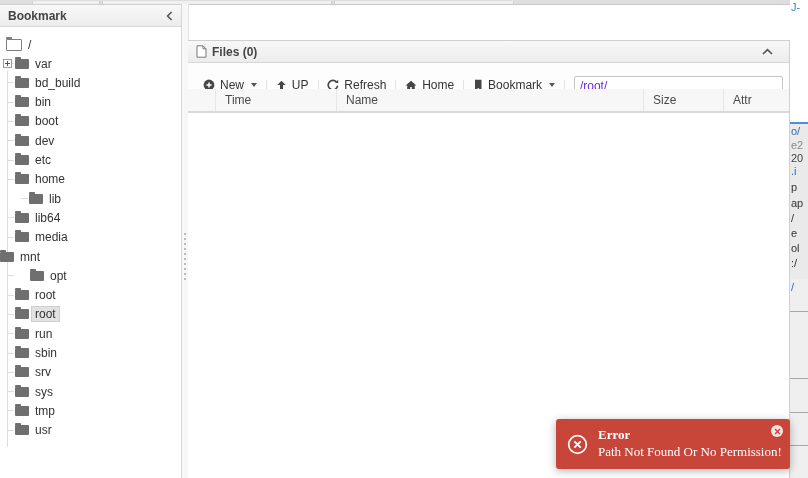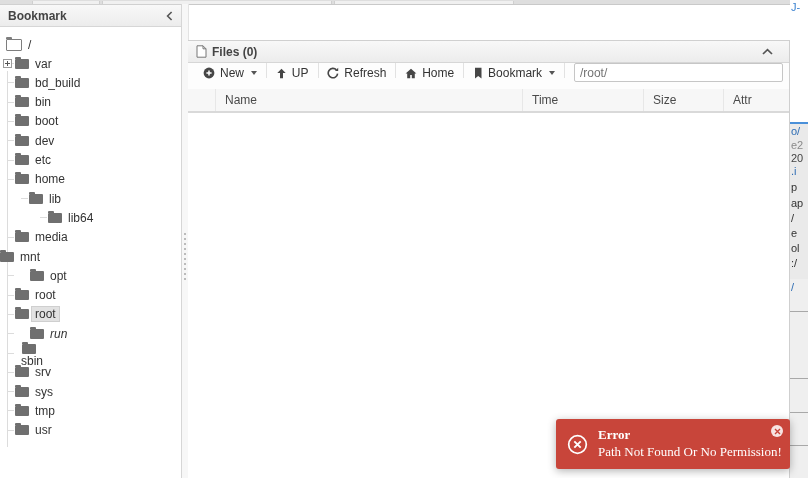--- a/index.html
+++ b/index.html
@@ -38,25 +38,25 @@
   .expander::before{content:"";position:absolute;left:1px;top:3px;width:5px;height:1px;background:#555;}
   .expander::after{content:"";position:absolute;left:3px;top:1px;width:1px;height:5px;background:#555;}
 
   
   .splitter{position:absolute;left:182px;top:4px;width:6px;height:474px;background:#f7f7f7;border-right:1px solid #e3e3e3;cursor:col-resize;}
   .splitter-grip{position:absolute;left:2px;top:229px;width:2px;height:48px;
     background-image:repeating-linear-gradient(#bbb 0 2px,transparent 2px 5px);}
 
   
   .main{position:absolute;left:188px;top:4px;width:602px;height:474px;background:#fff;border-right:1px solid #cfcfcf;box-sizing:border-box;margin-top:36px;}
-  .toolbar{position:absolute;left:0;right:0;top:23px;height:38px;box-sizing:border-box;background:#fdfdfd;border-bottom:2px solid #0369a1;display:flex;align-items:flex-start;padding:0 6px;}
+  .toolbar{position:absolute;left:0;right:0;top:23px;height:38px;box-sizing:border-box;background:#fdfdfd;border-bottom:6px solid #0369a1;display:flex;align-items:flex-end;padding:0 6px;}
   .tb-btn{display:flex;align-items:center;gap:5px;padding:0 9px;height:20px;color:#333;cursor:pointer;white-space:nowrap;}
   .tb-sep{width:1px;height:15px;background:#e2e2e2;}
   .caret-down{width:0;height:0;border-left:3.5px solid transparent;border-right:3.5px solid transparent;border-top:4px solid #555;margin-left:2px;}
-  .path-input{margin-left:9px;width:236px;height:17px;border:1px solid #c6c6c6;border-radius:2px;padding:0 5px;font:12px "Liberation Sans","DejaVu Sans",sans-serif;color:#737373;outline:none;}
+  .path-input{margin-left:9px;width:236px;height:17px;border:1px solid #c6c6c6;border-radius:2px;padding:0 5px;font:12px "Liberation Sans","DejaVu Sans",sans-serif;color:#6d28d9;outline:none;}
 
   .table-header{position:absolute;left:0;right:0;top:49px;height:24px;box-sizing:border-box;background:#f7f7f7;border-bottom:2px solid #d9d9d9;display:flex;}
   .th-cell{box-sizing:border-box;display:flex;align-items:center;padding-left:9px;color:#4a4a4a;border-left:1px solid #e7e7e7;}
   .th-cell:first-child{border-left:none;}
   .files-content{position:absolute;left:0;right:0;top:73px;height:379px;background:#fff;border-bottom:1px solid #e2e2e2;}
 
   .tasks-bar{position:absolute;left:0;right:0;top:458px;height:16px;background:linear-gradient(#f2f2f2,#e9e9e9);border-top:1px solid #d2d2d2;display:flex;align-items:flex-start;padding:3px 0 0 8px;font-weight:bold;color:#444;}
   .tasks-bar .ph-title{margin-left:5px;}
 
   
@@ -137,21 +137,21 @@
           <div class="tree-row" style="top: 142.8px; padding-left: 15px;">
             <span class="h-conn"></span>
             <span class="folder-icon"></span>
             <span class="tree-label">home</span>
           </div>
           <div class="tree-row" style="top: 162.1px; padding-left: 15px; margin-left: 14px;">
             <span class="h-conn"></span>
             <span class="folder-icon"></span>
             <span class="tree-label">lib</span>
           </div>
-          <div class="tree-row" style="top: 181.4px; padding-left: 15px; margin-left: 33px;">
+          <div class="tree-row" style="top: 181.4px; padding-left: 15px;">
             <span class="h-conn"></span>
             <span class="folder-icon"></span>
             <span class="tree-label">lib64</span>
           </div>
           <div class="tree-row" style="top: 200.7px; padding-left: 15px;">
             <span class="h-conn"></span>
             <span class="folder-icon"></span>
             <span class="tree-label">media</span>
           </div>
           <div class="tree-row" style="top: 220px; ">
@@ -167,26 +167,26 @@
           <div class="tree-row" style="top: 258.6px; padding-left: 15px;">
             <span class="h-conn"></span>
             <span class="folder-icon"></span>
             <span class="tree-label">root</span>
           </div>
           <div class="tree-row" style="top: 277.9px; padding-left: 15px;">
             <span class="h-conn"></span>
             <span class="folder-icon"></span>
             <span class="tree-label selected">root</span>
           </div>
-          <div class="tree-row" style="top: 297.2px; padding-left: 30px; font-style: italic;">
+          <div class="tree-row" style="top: 297.2px; padding-left: 15px;">
             <span class="h-conn"></span>
             <span class="folder-icon"></span>
             <span class="tree-label">run</span>
           </div>
-          <div class="tree-row" style="top: 316.5px; padding-left: 15px; flex-direction: column;">
+          <div class="tree-row" style="top: 316.5px; padding-left: 15px;">
             <span class="h-conn"></span>
             <span class="folder-icon"></span>
             <span class="tree-label">sbin</span>
           </div>
           <div class="tree-row" style="top: 335.8px; padding-left: 15px;">
             <span class="h-conn"></span>
             <span class="folder-icon"></span>
             <span class="tree-label">srv</span>
           </div>
           <div class="tree-row" style="top: 355.1px; padding-left: 15px;">
@@ -264,22 +264,22 @@
         </svg>
         <span>Bookmark</span>
         <span class="caret-down"></span>
       </div>
       <div class="tb-sep"></div>
       <input class="path-input" type="text" value="/root/" style="">
     </div>
 
     <div class="table-header" id="table-header">
         <div class="th-cell" style="width: 27px;"></div>
+        <div class="th-cell" style="width: 121px;">Time</div>
         <div class="th-cell" style="width: 307px;">Name</div>
-        <div class="th-cell" style="width: 121px;">Time</div>
         <div class="th-cell" style="width: 80px;">Size</div>
         <div class="th-cell" style="width: 66px;">Attr</div>
       </div>
 
     <div class="files-content"></div>
 
     <div class="tasks-bar">
       <svg width="11" height="10" viewBox="0 0 11 10" style="margin-top:2px;">
         <rect x="0" y="1" width="2.4" height="1.6" fill="#4a4a4a"></rect>
         <rect x="0" y="4.2" width="2.4" height="1.6" fill="#4a4a4a"></rect>

